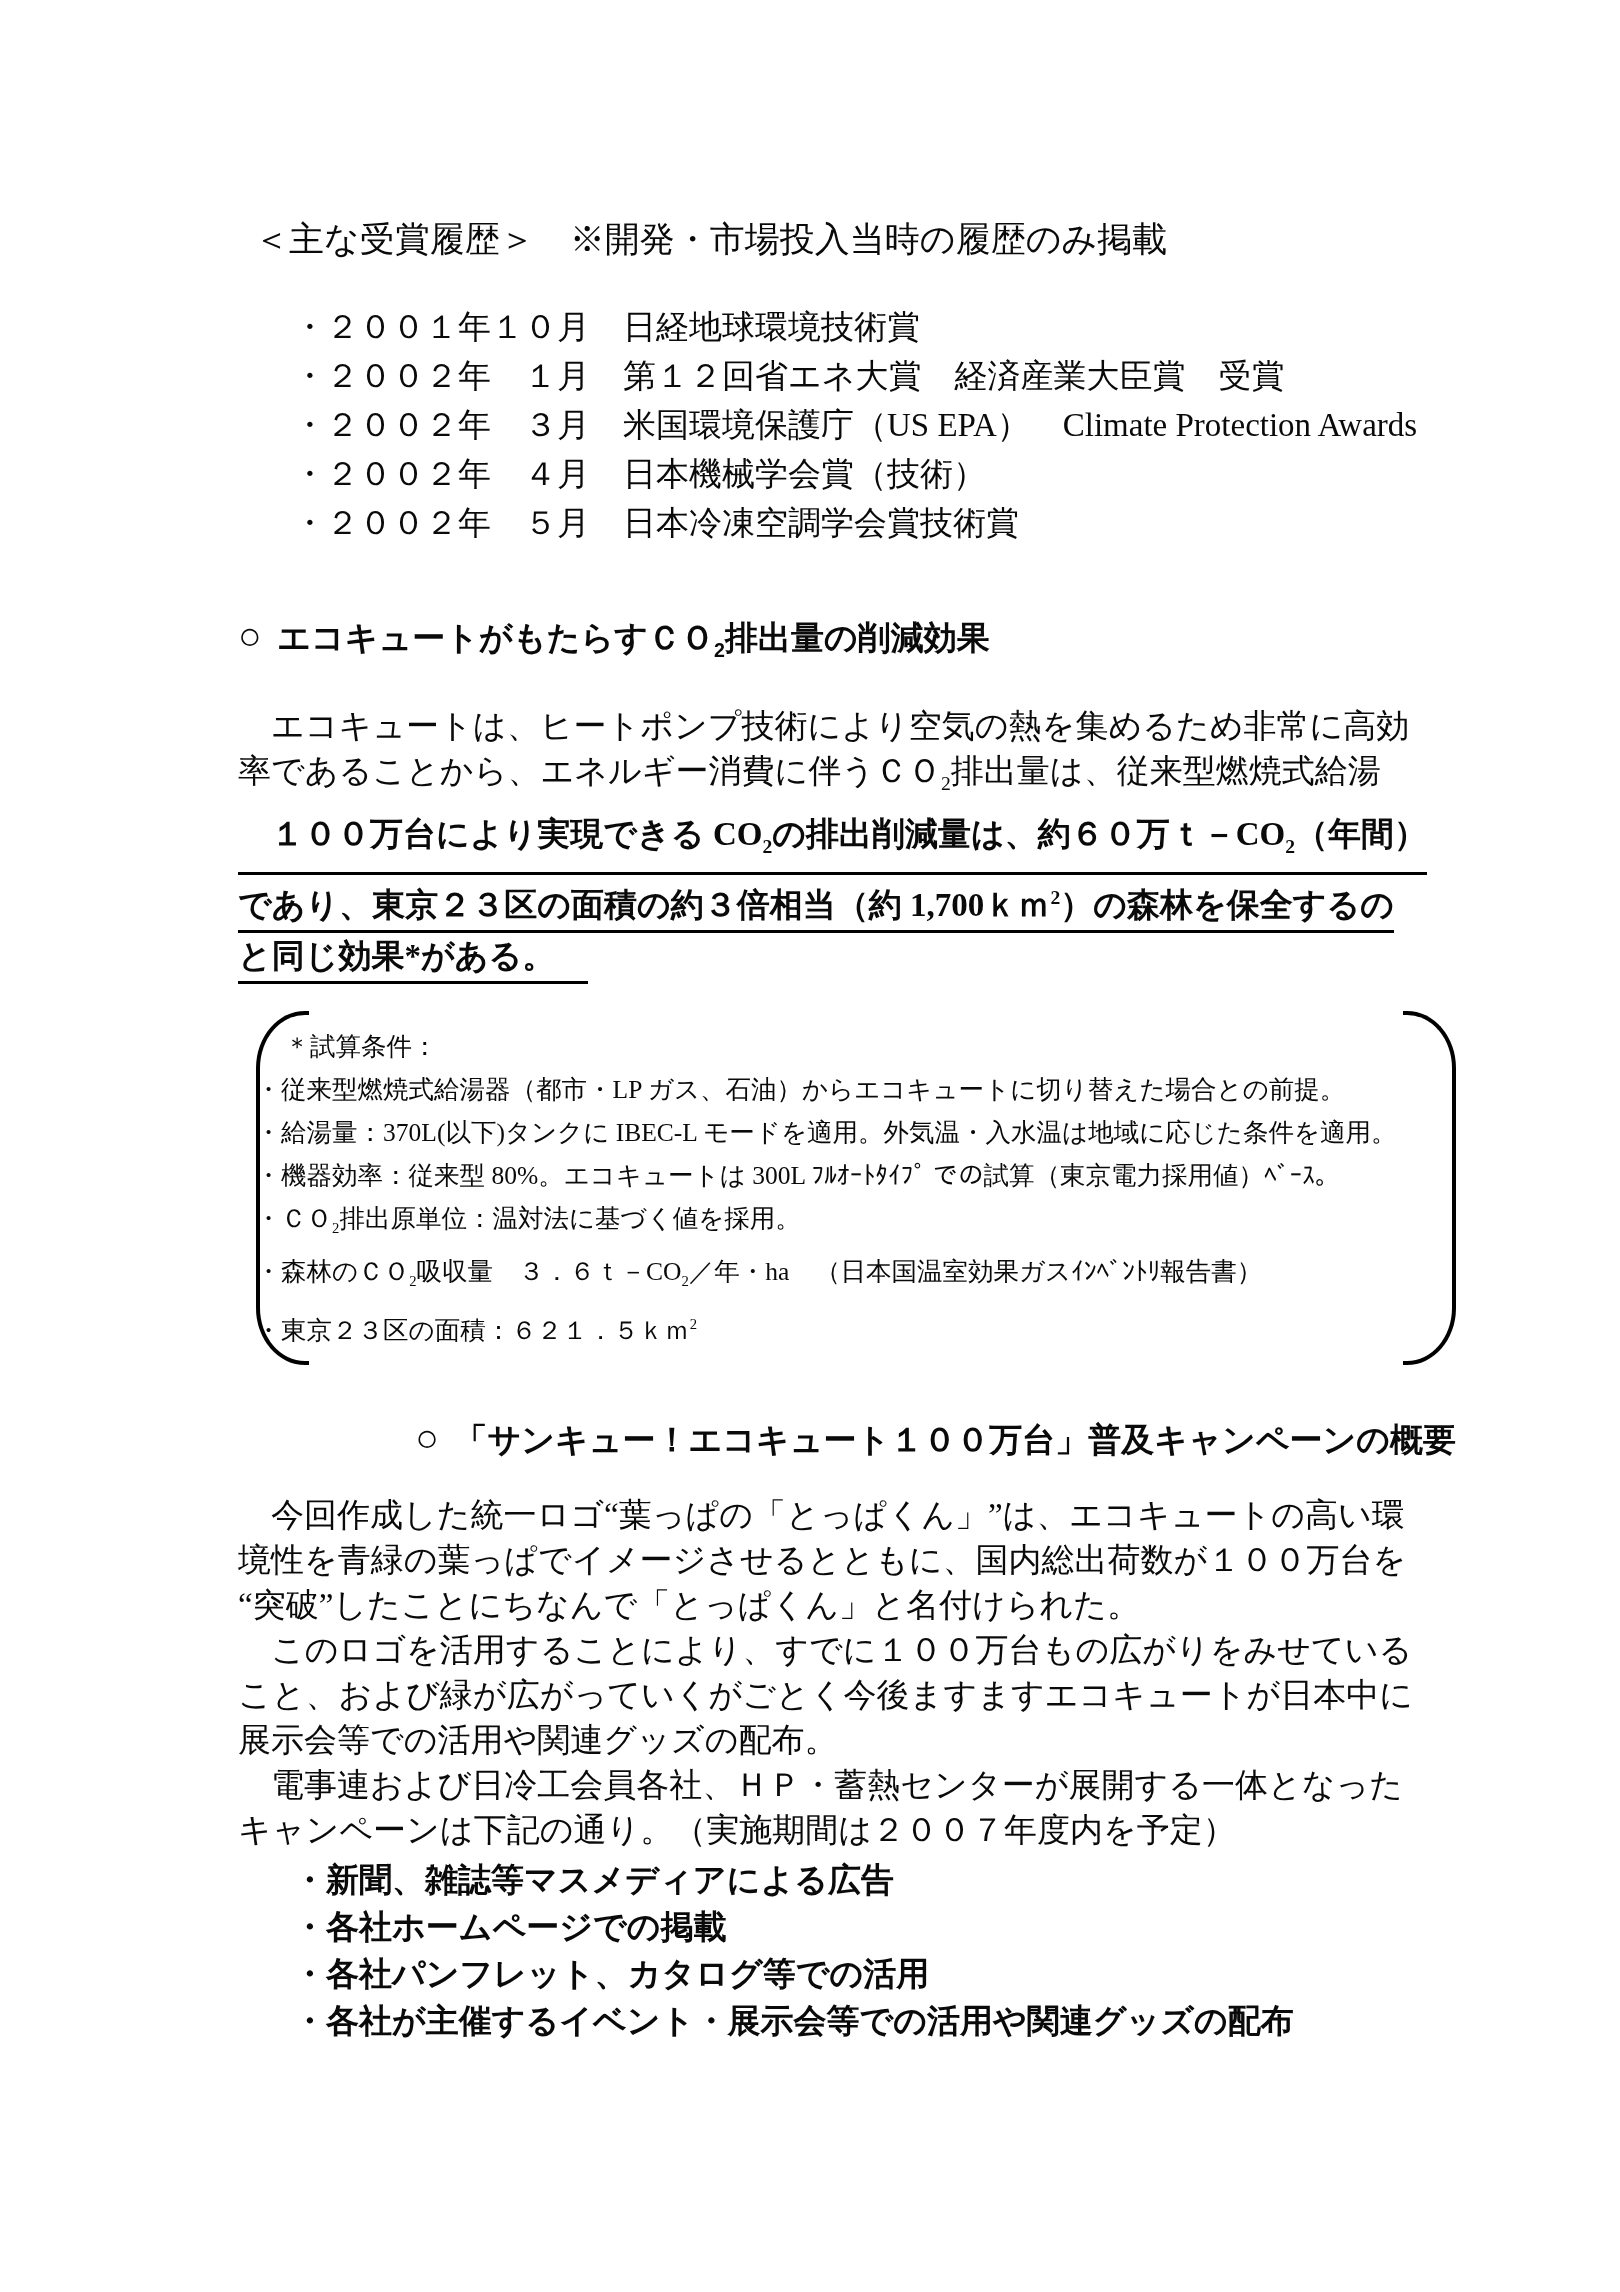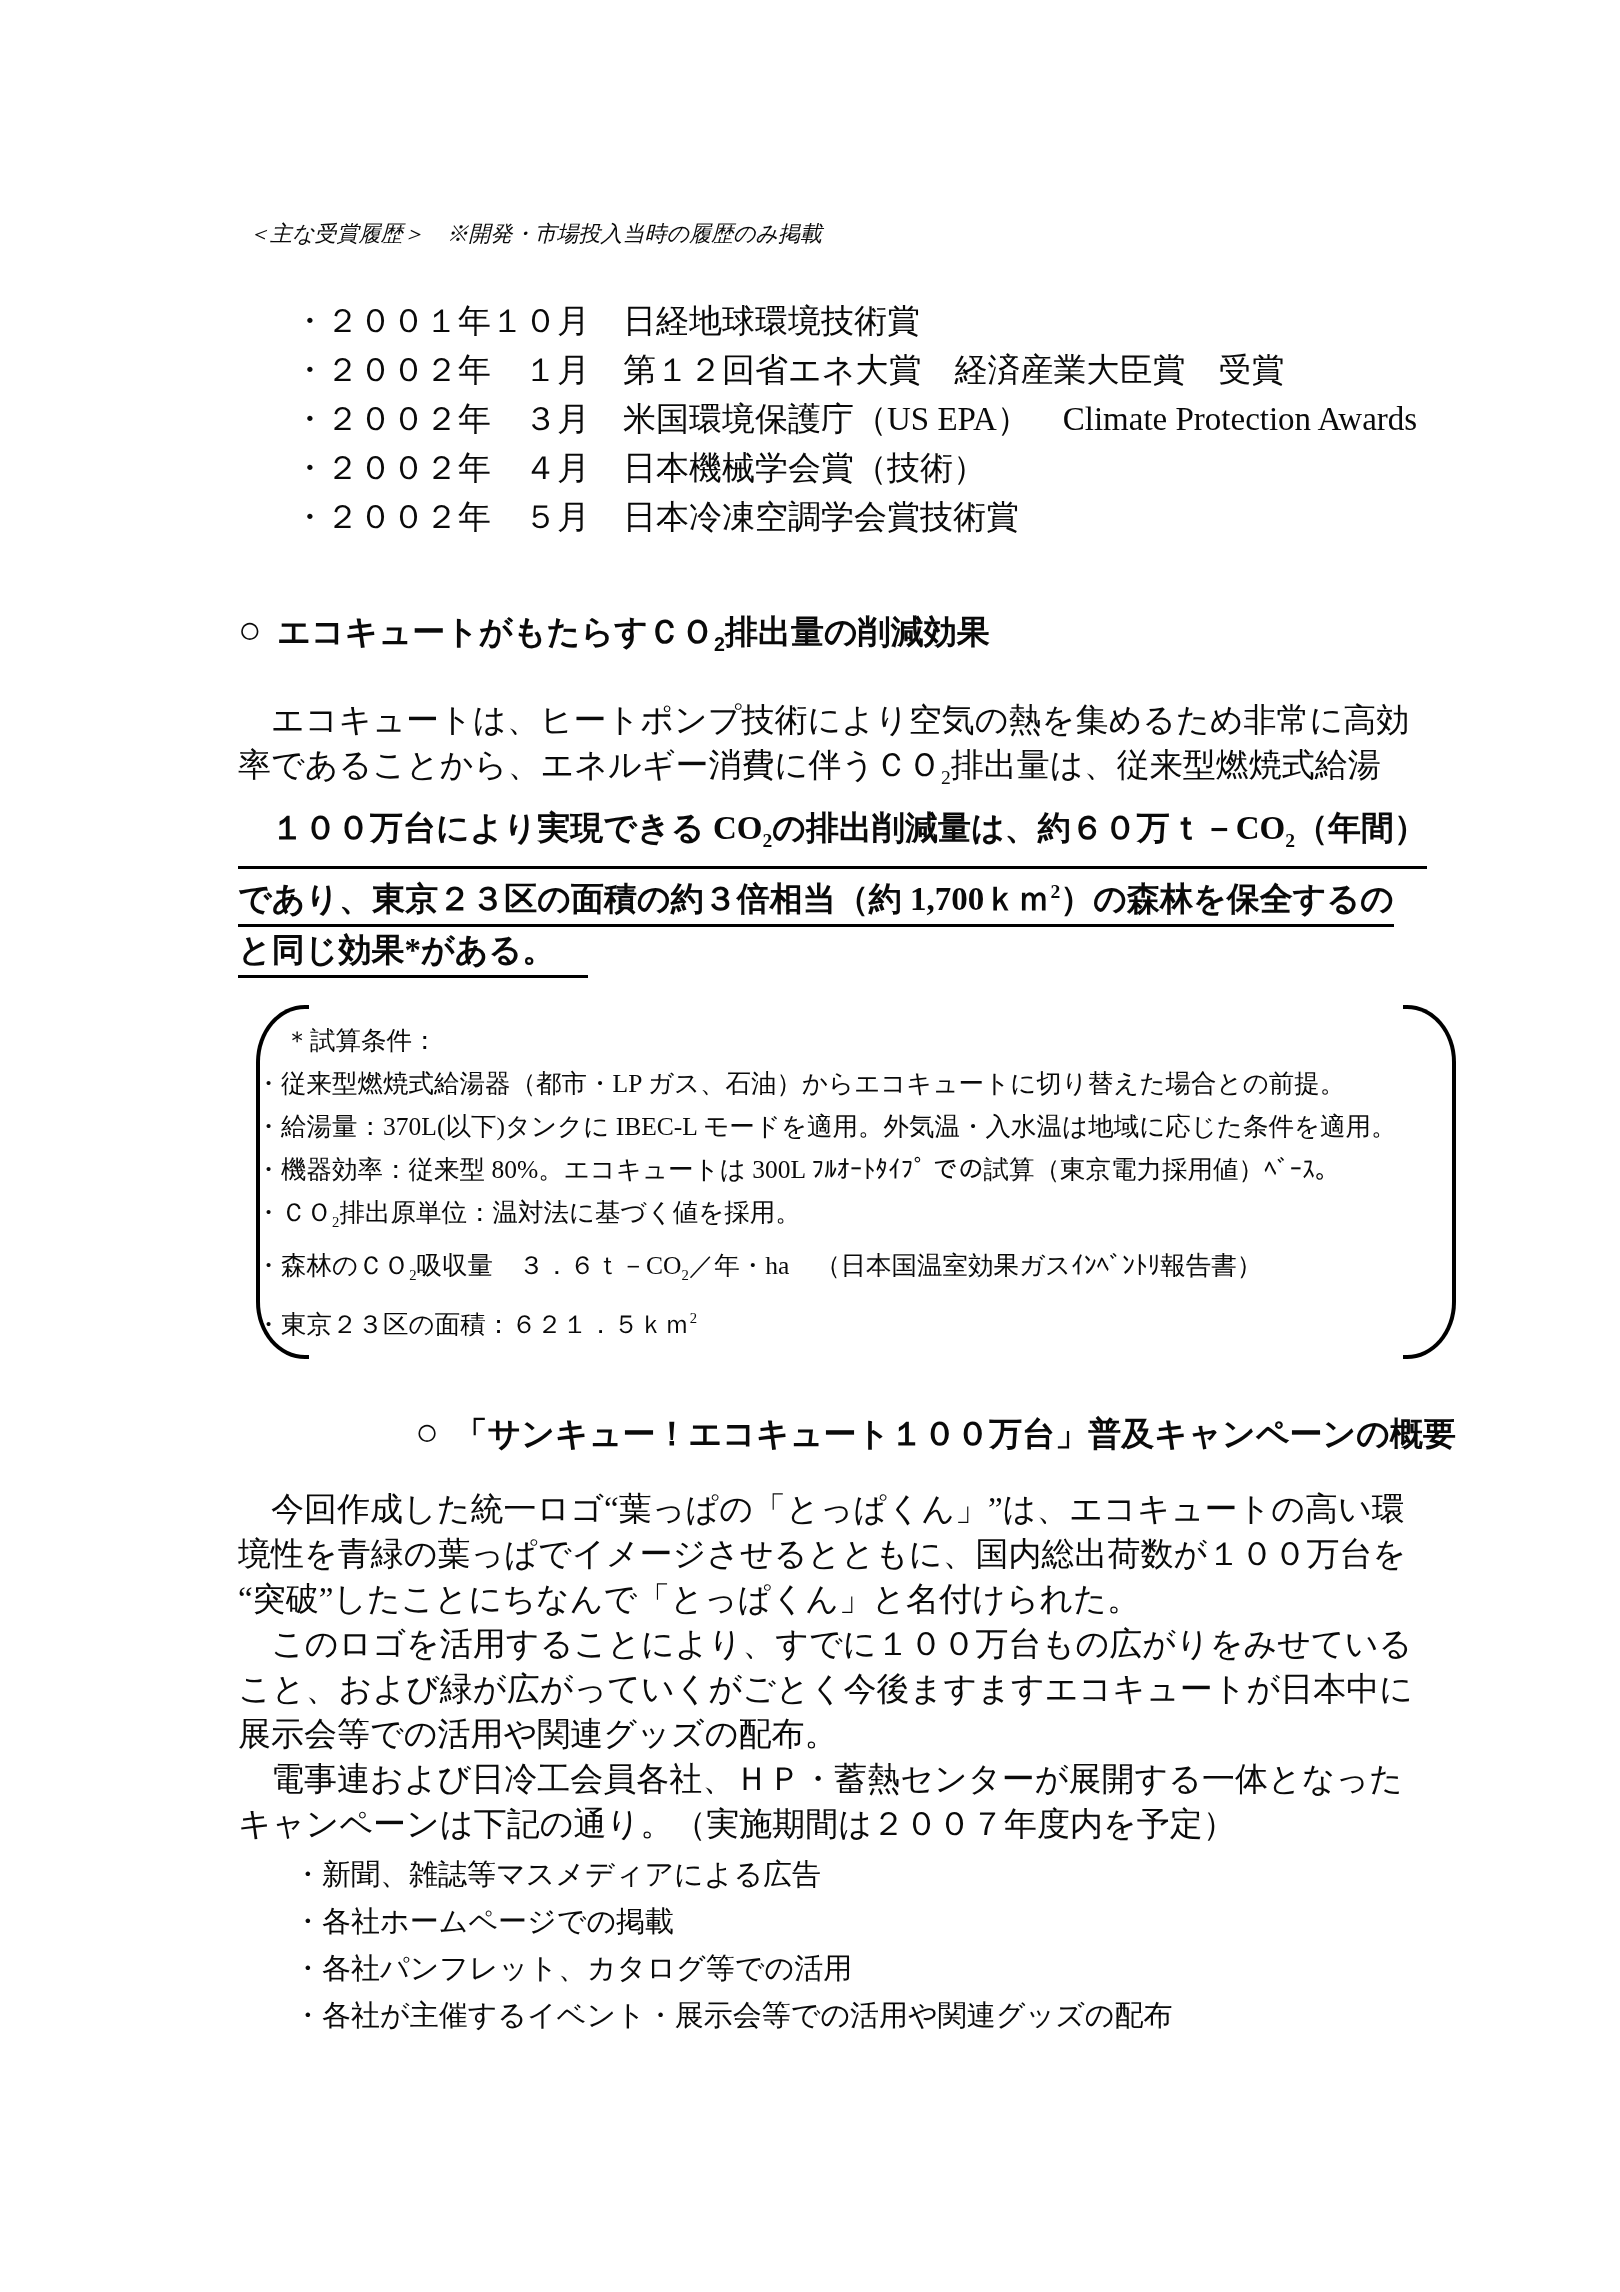--- a/index.html
+++ b/index.html
@@ -5,21 +5,21 @@
   html,body{margin:0;padding:0;}
   body{
     width:1620px;height:2293px;background:#ffffff;color:#0a0a0a;
     font-family:"Liberation Serif","DejaVu Serif",serif;
     position:relative;overflow:hidden;
   }
   .page{position:absolute;left:238px;top:199px;width:1218px;}
   .pre{white-space:pre;}
   .prew{white-space:pre-wrap;}
 
-  .awards-header{font-size:22px;line-height:49px;margin:10px;font-style:italic;}
+  .awards-header{font-size:35px;line-height:49px;margin:16px;}
   ul{list-style:none;margin:0;padding:0;}
   .awards{margin:39px 0 0 55px;}
   .awards li{font-size:33px;line-height:49px;}
 
   .heading{
     margin:63px 0 0 0;
     font-family:"Liberation Sans","DejaVu Sans",sans-serif;
     font-weight:bold;font-size:33px;line-height:49px;
   }
   .heading .marker{font-size:39px;margin-right:15.7px;}
@@ -51,21 +51,21 @@
     border-top-right-radius:49px 57px;border-bottom-right-radius:49px 57px;
   }
   .cond-header{font-size:25.5px;line-height:43px;padding-left:29px;}
   .cond-line{font-size:25.5px;line-height:43px;}
   .cond-line sub{font-size:14.7px;}
   .cond-line sup{font-size:14.7px;}
 
   .heading2{margin-top:48px;text-align:right;}
   .campaign-paras{margin:29px 0 0 0;}
   .campaign{margin:3.9px 0 0 55px;}
-  .campaign li{font-size:29px;line-height:47px;}
+  .campaign li{font-size:33px;line-height:47px;font-weight:bold;}
 </style>
 </head>
 <body>
 
 <div class="page">
 
   <p class="awards-header pre">＜主な受賞履歴＞　※開発・市場投入当時の履歴のみ掲載</p>
 
   <ul class="awards">
     <li class="pre">・２００１年１０月　日経地球環境技術賞</li>

